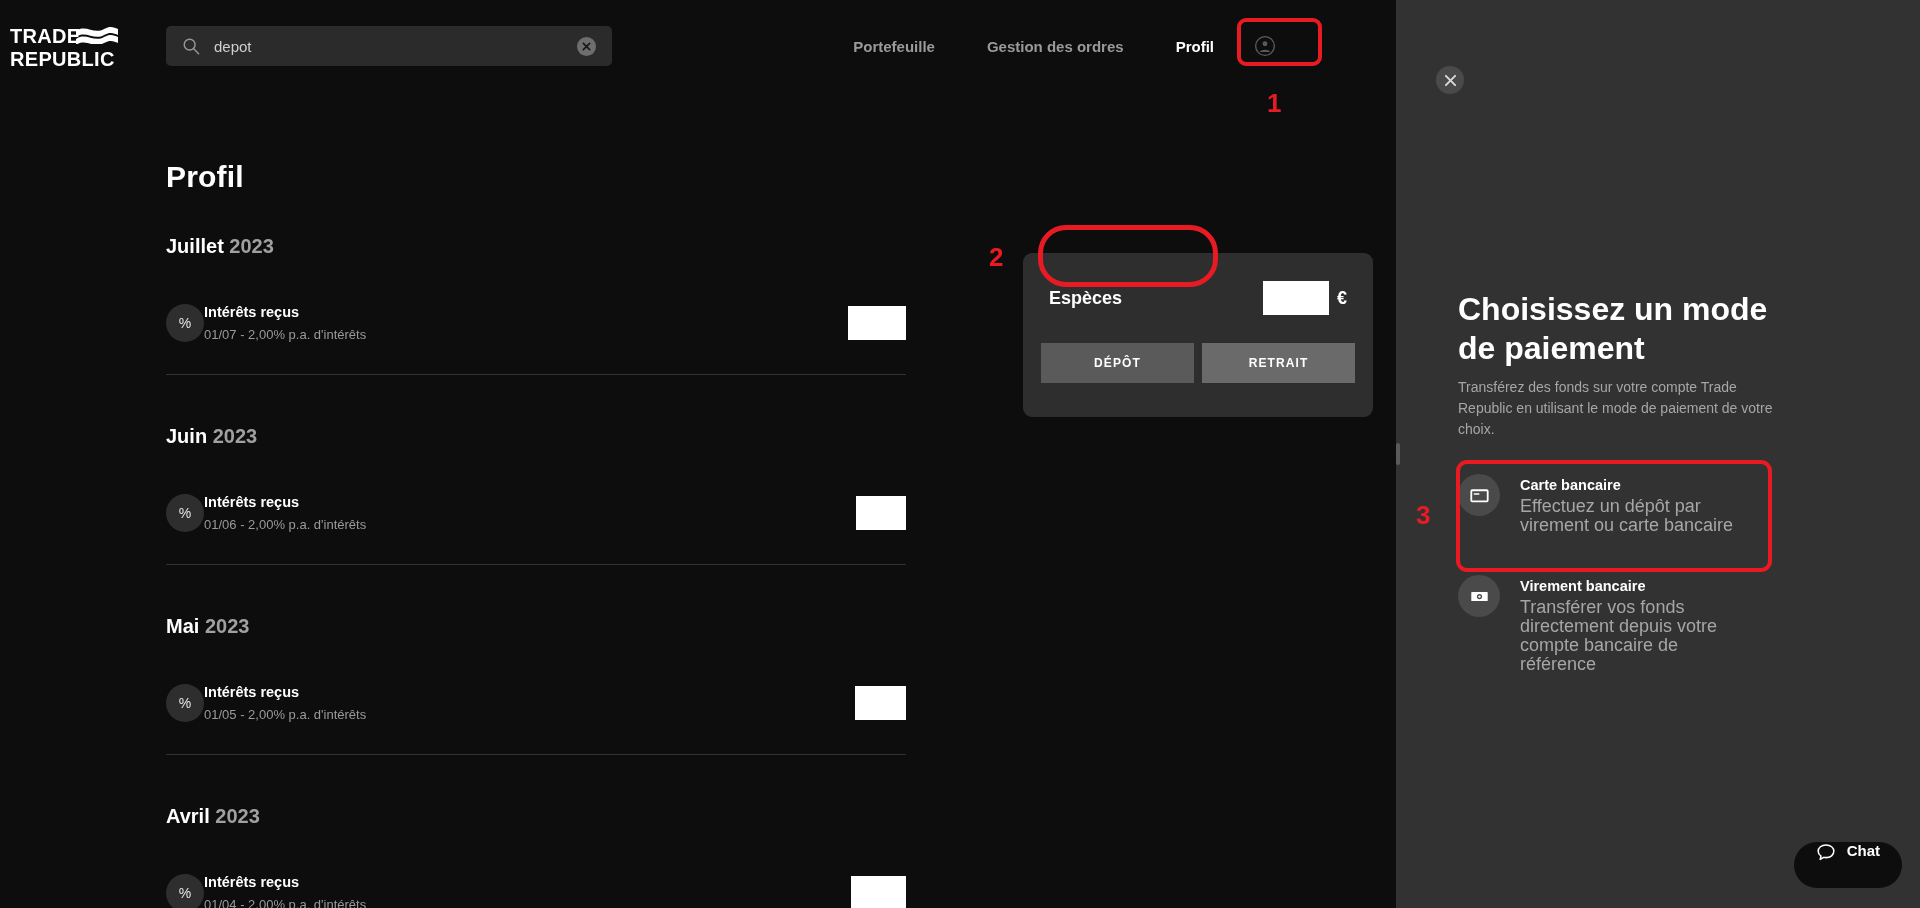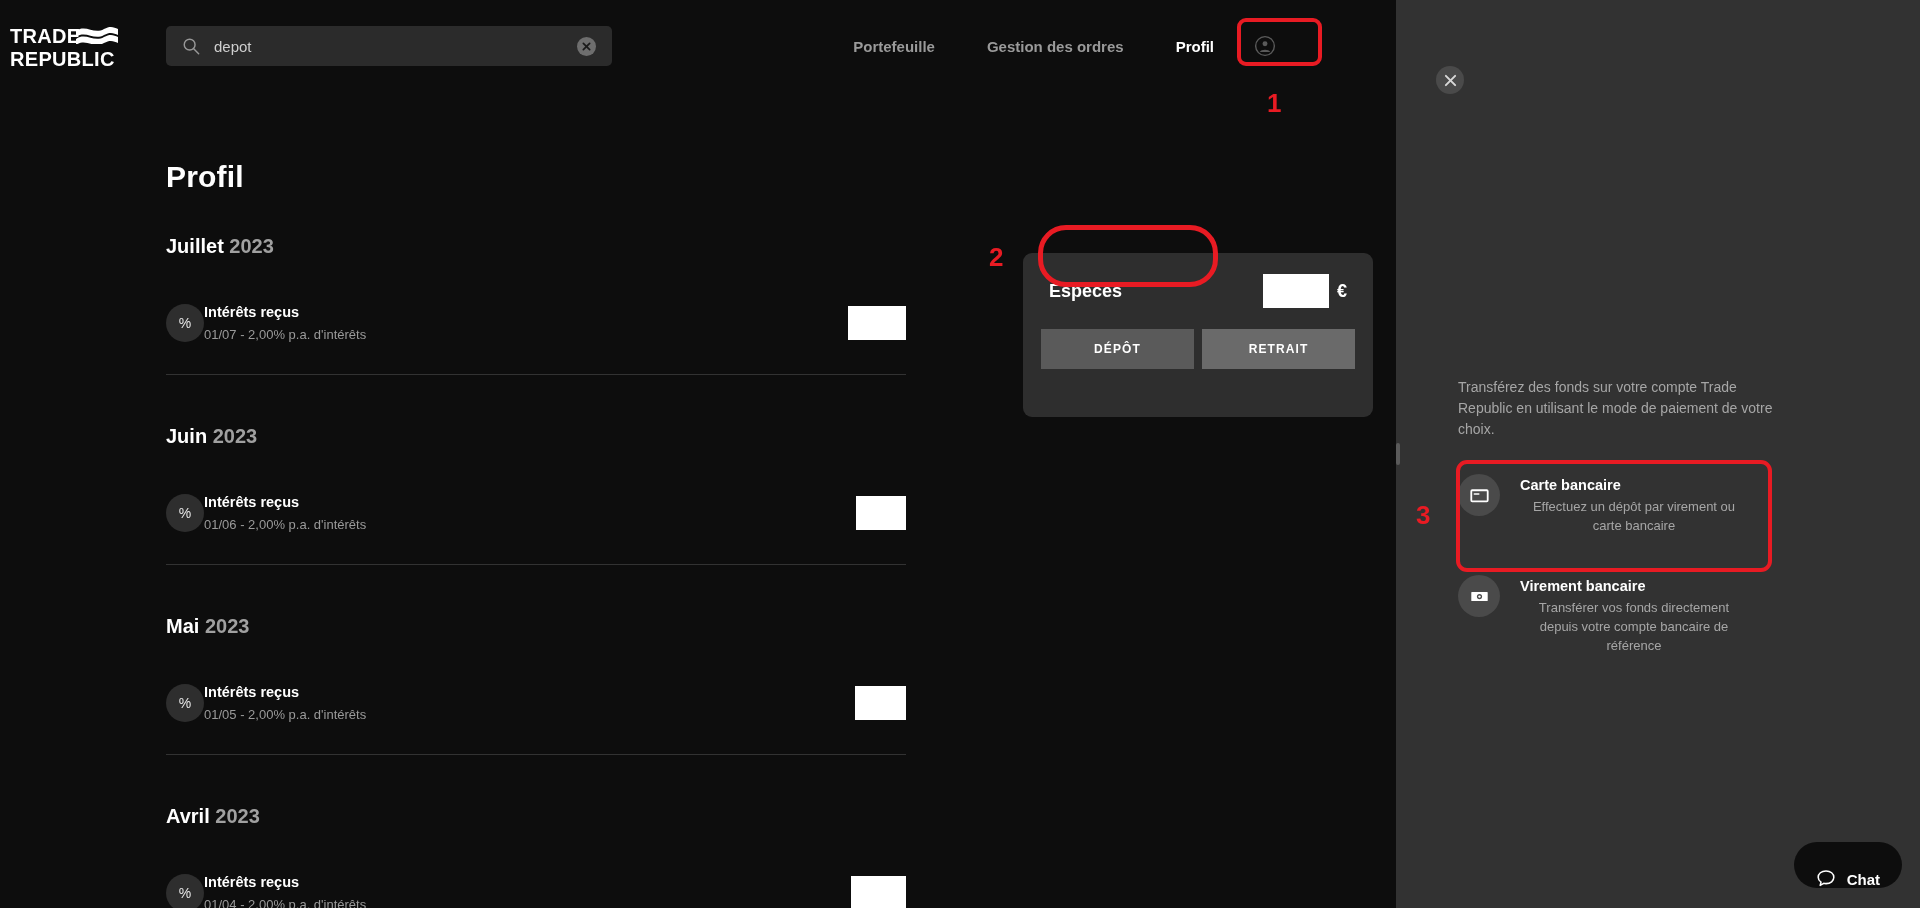--- a/index.html
+++ b/index.html
@@ -56,21 +56,21 @@
   .tx-text { }
   .tx-title { font-size:14.5px; font-weight:bold; color:#ffffff; line-height:19px; }
   .tx-sub { font-size:13px; color:#9a9a9a; line-height:19px; margin-top:3px; }
   .tx-amount { position:absolute; background:#ffffff; right:0px; }
   .divider { height:1px; background:#323232; margin:22px 0 0 0; }
   .month-gap { height:50px; }
 
   
   .cash-card { position:absolute; left:1023px; top:153px; width:350px; height:164px;
                background:#2e2e2e; border-radius:9px; }
-  .cash-top { display:flex; align-items:center; height:76px; padding:0 26px;
+  .cash-top { display:flex; align-items:center; height:90px; padding:0 26px;
               justify-content:space-between; }
   .cash-label { font-size:18px; font-weight:bold; color:#ffffff; }
   .cash-val { display:flex; align-items:center; }
   .cash-val-box { width:66px; height:34px; background:#ffffff; }
   .cash-cur { font-size:18px; font-weight:bold; color:#ffffff; margin-left:8px; }
   .cash-btns { display:flex; padding:0 18px; gap:8px; }
   .cash-btn { flex:1; height:40px; background:#6a6a6a; border:none; color:#ffffff;
               font-size:12px; font-weight:bold; letter-spacing:1.1px;
               font-family:"Liberation Sans", sans-serif; cursor:pointer; }
   .cash-btn.sel { background:#5a5a5a; }
@@ -88,25 +88,25 @@
   .panel-desc { position:absolute; left:62px; top:377px; width:318px;
                 font-size:14px; color:#a6a6a6; line-height:21px; }
 
   .methods { position:absolute; left:48px; top:460px; width:412px; }
   .method { display:flex; align-items:flex-start; padding:14px 14px; border-radius:9px;
             cursor:pointer; position:relative; }
   .m-icon { width:42px; height:42px; border-radius:50%; background:#4a4a4a;
             display:flex; align-items:center; justify-content:center; flex:0 0 auto; }
   .m-text { margin-left:20px; padding-top:1px; }
   .m-title { font-size:14.5px; font-weight:bold; color:#ffffff; line-height:20px; }
-  .m-sub { font-size:13px; color:#a6a6a6; line-height:19px; margin-top:2px; max-width:228px;text-align:center; }
+  .m-sub { font-size:18px; color:#a6a6a6; line-height:19px; margin-top:2px; max-width:228px; }
 
   
   .chat { position:absolute; right:18px; bottom:20px; height:46px; background:#0d0d0d;
-          border-radius:23px; display:flex; align-items:flex-end; padding:0 22px;
+          border-radius:23px; display:flex; align-items:flex-start; padding:0 22px;
           cursor:pointer; }
   .chat-icon { width:20px; height:20px; }
   .chat-label { margin-left:11px; font-size:15px; font-weight:bold; color:#ffffff; }
 
   
   .anno-box { position:absolute; border:4px solid #e81b23; border-radius:9px;
               pointer-events:none; }
   .anno-round { position:absolute; border:5px solid #e81b23; border-radius:28px;
                 pointer-events:none; }
   .anno-num { position:absolute; color:#e81b23; font-size:26px; font-weight:bold;
@@ -230,20 +230,21 @@
   <div class="panel">
     <div class="panel-handle"></div>
 
     <div class="panel-close">
       <svg viewBox="0 0 14 14">
         <line x1="2" y1="2" x2="12" y2="12" stroke="#d8d8d8" stroke-width="2.1" stroke-linecap="round"></line>
         <line x1="12" y1="2" x2="2" y2="12" stroke="#d8d8d8" stroke-width="2.1" stroke-linecap="round"></line>
       </svg>
     </div>
 
+    <div class="panel-title">Choisissez un mode de paiement</div>
     <div class="panel-desc">Transférez des fonds sur votre compte Trade Republic en utilisant le mode de paiement de votre choix.</div>
 
     <div class="methods">
 
       <div class="method">
         <div class="m-icon">
           <svg width="21" height="21" viewBox="0 0 22 22">
             <rect x="2.4" y="5.5" width="17.2" height="11.6" rx="1" fill="none" stroke="#ffffff" stroke-width="1.9"></rect>
             <line x1="5.6" y1="9.4" x2="10.2" y2="9.4" stroke="#ffffff" stroke-width="1.7" stroke-linecap="round"></line>
           </svg>

